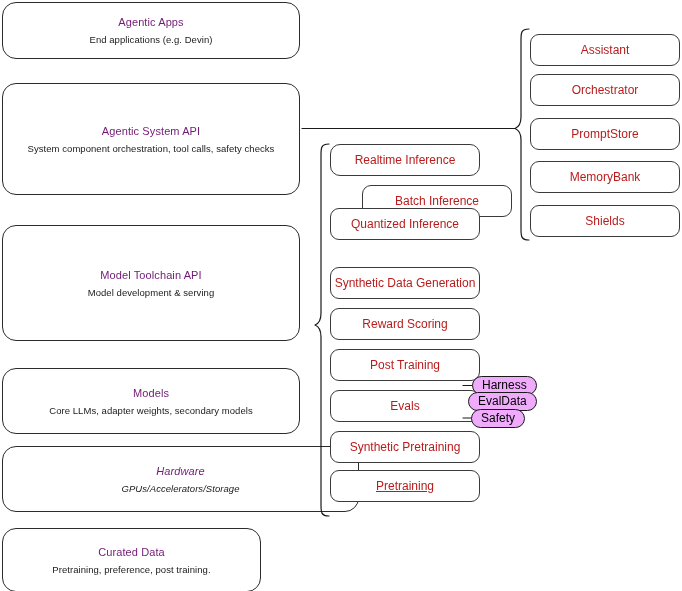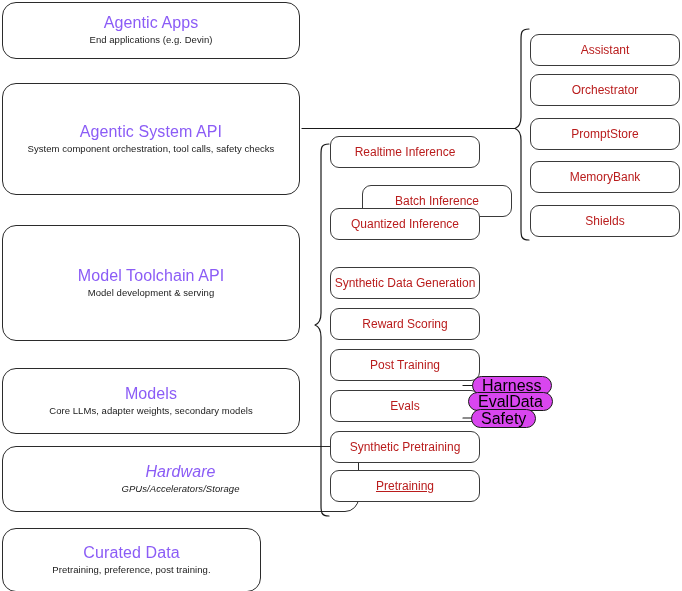--- a/index.html
+++ b/index.html
@@ -27,23 +27,23 @@
     border: 1.2px solid #2b2b2b;
     border-radius: 14px;
     background: #ffffff;
     display: flex;
     flex-direction: column;
     align-items: center;
     justify-content: center;
     text-align: center;
   }
   .layer-title {
-    font-size: 16px;
+    font-size: 11px;
     line-height: 17px;
-    color: #8b5cf6;
+    color: #701a75;
     letter-spacing: 0.1px;
   }
   .layer-sub {
     font-size: 9.5px;
     line-height: 14px;
     color: #1a1a1a;
     margin-top: 2px;
     letter-spacing: 0.05px;
   }
 
@@ -65,25 +65,25 @@
     white-space: nowrap;
   }
 
   
   .pill {
     position: absolute;
     box-sizing: border-box;
     height: 19px;
     border: 1.3px solid #1a1a1a;
     border-radius: 999px;
-    background: #d946ef;
+    background: #f0abfc;
     display: flex;
     align-items: center;
     justify-content: center;
-    font-size: 16px;
+    font-size: 12px;
     line-height: 13px;
     color: #000000;
     white-space: nowrap;
     padding: 0 9px;
     z-index: 6;
   }
 
   
   #connectors {
     position: absolute;
@@ -154,21 +154,21 @@
   <div class="layer-box" style="left:2px; top:446px; width:357px; height:66px;font-style:italic;">
     <div class="layer-title">Hardware</div>
     <div class="layer-sub">GPUs/Accelerators/Storage</div>
   </div>
 
   <div class="layer-box" style="left:2px; top:528px; width:259px; height:64px;">
     <div class="layer-title">Curated Data</div>
     <div class="layer-sub">Pretraining, preference, post training.</div>
   </div>
 
-  <div class="cap-box" style="left:330px; top:136px;">Realtime Inference</div>
+  <div class="cap-box" style="left:330px; top:144px;border-radius:10px;">Realtime Inference</div>
   <div class="cap-box" style="left:330px; top:185px;margin-left:32px;">Batch Inference</div>
   <div class="cap-box" style="left:330px; top:208px;">Quantized Inference</div>
   <div class="cap-box" style="left:330px; top:267px;">Synthetic Data Generation</div>
   <div class="cap-box" style="left:330px; top:308px;">Reward Scoring</div>
   <div class="cap-box" style="left:330px; top:349px;">Post Training</div>
   <div class="cap-box" style="left:330px; top:390px;">Evals</div>
   <div class="cap-box" style="left:330px; top:431px;">Synthetic Pretraining</div>
   <div class="cap-box" style="left:330px; top:470px;text-decoration:underline;">Pretraining</div>
 
   <div class="pill" style="left:472px; top:376px;">Harness</div>

